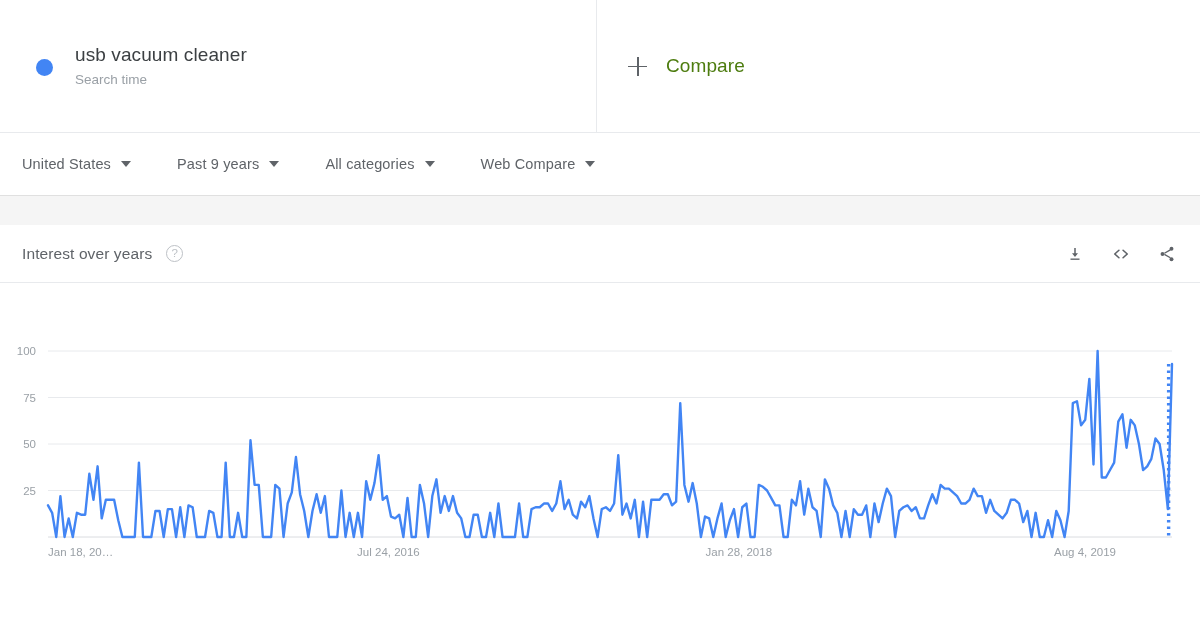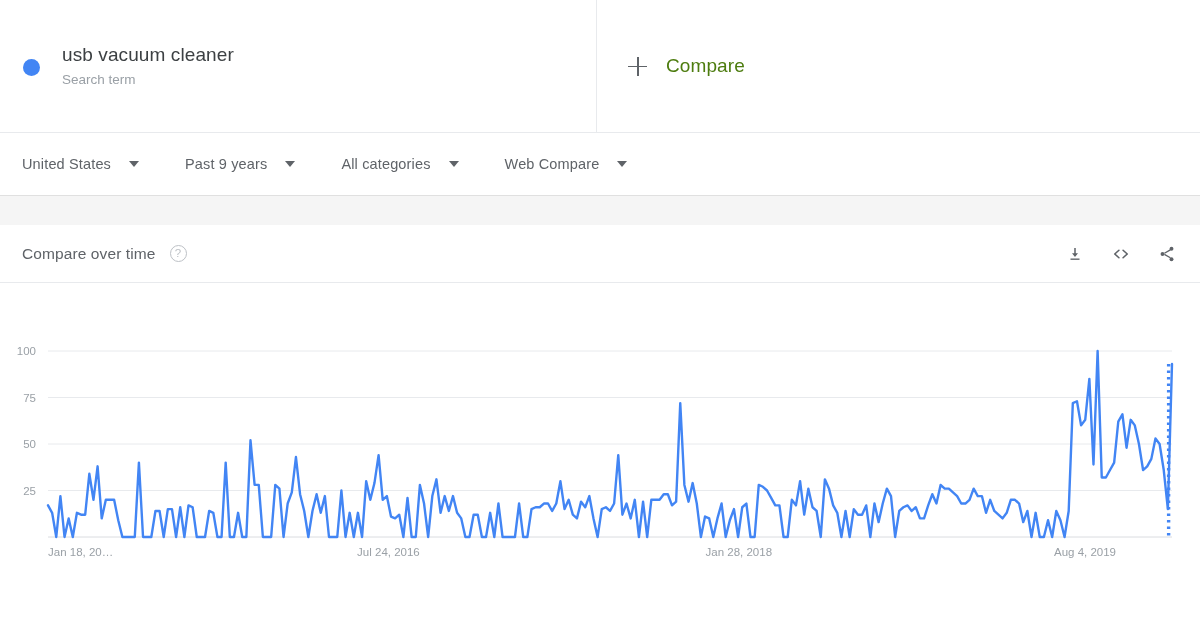--- a/index.html
+++ b/index.html
@@ -20,21 +20,21 @@
     height: 133px;
     display: flex;
     border-bottom: 1px solid #e8eaed;
     background: #fff;
   }
   .term-card {
     width: 597px;
     height: 133px;
     display: flex;
     align-items: center;
-    padding-left: 23px;
+    padding-left: 36px;
     border-right: 1px solid #e8eaed;
   }
   .term-dot {
     width: 17px; height: 17px;
     border-radius: 50%;
     background: #4285f4;
     flex: 0 0 17px;
     margin-top: 2px;
   }
   .term-text { margin-left: 22px; }
@@ -92,21 +92,20 @@
     align-items: center;
     padding-left: 22px;
     background: #fff;
     border-bottom: 1px solid #e0e0e0;
   }
   .filter {
     display: flex;
     align-items: center;
     margin-right: 46px;
     cursor: pointer;
-    gap: 8px;
   }
   .filter-label {
     font-size: 14.5px;
     color: #5f6368;
     letter-spacing: .15px;
   }
   .caret {
     width: 0; height: 0;
     margin-left: 10px;
     border-left: 5.5px solid transparent;
@@ -175,21 +174,21 @@
 <body>
 
 <div class="page">
 
   <div class="header">
 
     <div class="term-card">
       <span class="term-dot"></span>
       <div class="term-text">
         <div class="term-title">usb vacuum cleaner</div>
-        <div class="term-sub">Search term</div>
+        <div class="term-sub">Search time</div>
       </div>
     </div>
 
     <div class="compare-cell">
       <button class="compare-btn">
         <span class="plus-icon"></span>
         <span class="compare-label">Compare</span>
       </button>
     </div>
   </div>
@@ -209,21 +208,21 @@
     </div>
     <div class="filter">
       <span class="filter-label">Web Compare</span>
       <span class="caret"></span>
     </div>
   </div>
 
   <div class="gray-band"></div>
 
   <div class="iot-header">
-    <span class="iot-title">Compare over time</span>
+    <span class="iot-title">Interest over years</span>
     <span class="help-icon">?</span>
 
     <div class="iot-actions">
       <span class="act-icon">
         <svg width="18" height="18" viewBox="0 0 24 24" fill="currentColor">
           <path d="M11 4h2v7h3l-4 5-4-5h3V4z"></path>
           <rect x="6" y="18" width="12" height="1.8"></rect>
         </svg>
       </span>
       <span class="act-icon">

